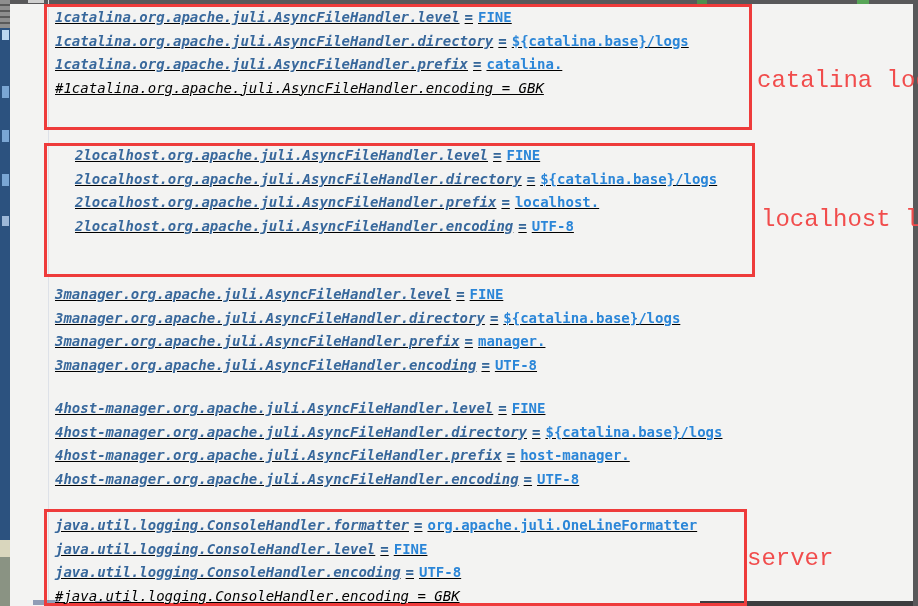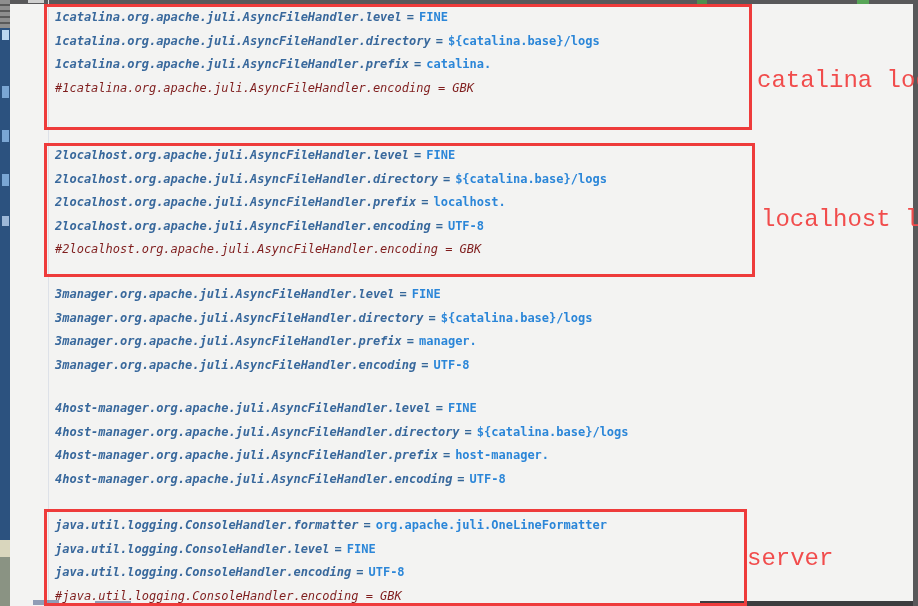--- a/index.html
+++ b/index.html
@@ -37,26 +37,26 @@
 
   
   .red-label{position:absolute;color:#f14c4c;font-family:"Liberation Mono",monospace;
              font-size:24px;font-weight:400;white-space:nowrap;letter-spacing:0px;}
   .lab1{left:757px;top:67px;}
   .lab2{left:761px;top:206px;}
   .lab3{left:747px;top:545px;}
 
   
   .code-block{position:absolute;left:55px;white-space:nowrap;}
-  .b1{top:6px;} .b2{top:144px;} .b3{top:283px;} .b4{top:397px;} .b5{top:514px;}
-  .line{height:23.5px;line-height:23.5px;font-size:12px;}
+  .b1{top:6px;} .b2{top:144px;margin-left:20px;} .b3{top:283px;} .b4{top:397px;} .b5{top:514px;}
+  .line{height:23.5px;line-height:23.5px;font-size:14px;text-decoration:underline;}
   .k{color:#38689c;font-style:italic;font-weight:700;}
   .eq{color:#336598;font-weight:700;margin:0 5px;}
   .v{color:#2b86d8;font-weight:700;}
-  .comment{color:#7f1d1d;font-style:italic;font-weight:400;}
+  .comment{color:#000000;font-style:italic;font-weight:400;}
 </style>
 </head>
 <body>
 
 <div class="top-strip"></div>
 <div class="top-notch"></div>
 <div class="top-dot1"></div>
 <div class="top-dot2"></div>
 <div class="right-strip"></div>
 <div class="left-strip">
@@ -83,21 +83,20 @@
   <div class="line"><span class="k">1catalina.org.apache.juli.AsyncFileHandler.directory</span><span class="eq">=</span><span class="v">${catalina.base}/logs</span></div>
   <div class="line"><span class="k">1catalina.org.apache.juli.AsyncFileHandler.prefix</span><span class="eq">=</span><span class="v">catalina.</span></div>
   <div class="line comment">#1catalina.org.apache.juli.AsyncFileHandler.encoding = GBK</div>
 </div>
 
 <div class="code-block b2">
   <div class="line"><span class="k">2localhost.org.apache.juli.AsyncFileHandler.level</span><span class="eq">=</span><span class="v">FINE</span></div>
   <div class="line"><span class="k">2localhost.org.apache.juli.AsyncFileHandler.directory</span><span class="eq">=</span><span class="v">${catalina.base}/logs</span></div>
   <div class="line"><span class="k">2localhost.org.apache.juli.AsyncFileHandler.prefix</span><span class="eq">=</span><span class="v">localhost.</span></div>
   <div class="line"><span class="k">2localhost.org.apache.juli.AsyncFileHandler.encoding</span><span class="eq">=</span><span class="v">UTF-8</span></div>
-  <div class="line comment">#2localhost.org.apache.juli.AsyncFileHandler.encoding = GBK</div>
 </div>
 
 <div class="code-block b3">
   <div class="line"><span class="k">3manager.org.apache.juli.AsyncFileHandler.level</span><span class="eq">=</span><span class="v">FINE</span></div>
   <div class="line"><span class="k">3manager.org.apache.juli.AsyncFileHandler.directory</span><span class="eq">=</span><span class="v">${catalina.base}/logs</span></div>
   <div class="line"><span class="k">3manager.org.apache.juli.AsyncFileHandler.prefix</span><span class="eq">=</span><span class="v">manager.</span></div>
   <div class="line"><span class="k">3manager.org.apache.juli.AsyncFileHandler.encoding</span><span class="eq">=</span><span class="v">UTF-8</span></div>
 </div>
 
 <div class="code-block b4">

